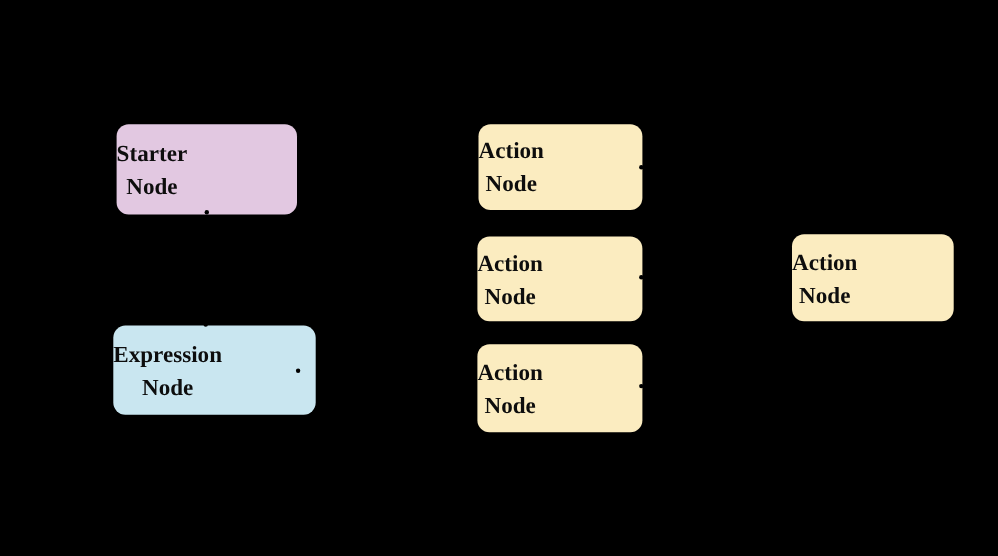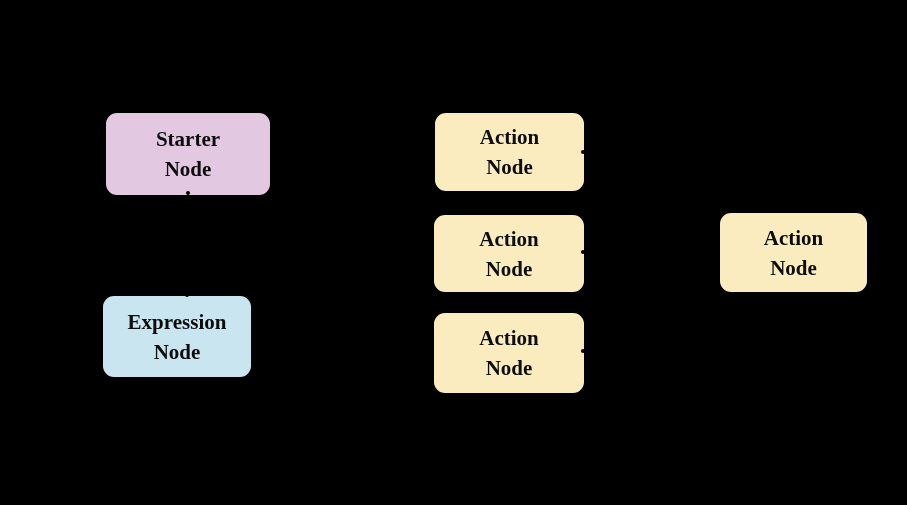--- a/index.html
+++ b/index.html
@@ -13,21 +13,21 @@
     height: 505px;
     background: #000000;
     overflow: hidden;
     font-family: "Liberation Serif", "DejaVu Serif", serif;
   }
   .node {
     position: absolute;
     border-radius: 11px;
     display: flex;
     align-items: center;
-    justify-content: center;
+    justify-content: flex-start;
     box-sizing: border-box;
   }
   .node-label {
     font-weight: bold;
     font-size: 21px;
     line-height: 30px;
     text-align: center;
     white-space: pre-line;
     color: #0d0d0d;
   }
@@ -41,21 +41,21 @@
   }
 </style>
 </head>
 <body>
 
 <div id="stage" style="width: 907px; height: 505px; background: rgb(0, 0, 0);">
   <div class="node" style="left: 106px; top: 113px; width: 164px; height: 82px; background: rgb(226, 200, 225);">
     <span class="node-label" style="color: rgb(13, 13, 13);">Starter
 Node</span>
   </div>
-  <div class="node" style="left: 103px; top: 296px; width: 148px; height: 81px; background: rgb(201, 230, 240);">
+  <div class="node" style="left: 103px; top: 296px; width: 184px; height: 81px; background: rgb(201, 230, 240);">
     <span class="node-label" style="color: rgb(13, 13, 13);">Expression
 Node</span>
   </div>
   <div class="node" style="left: 435px; top: 113px; width: 149px; height: 78px; background: rgb(251, 236, 192);">
     <span class="node-label" style="color: rgb(13, 13, 13);">Action
 Node</span>
   </div>
   <div class="node" style="left: 434px; top: 215px; width: 150px; height: 77px; background: rgb(251, 236, 192);">
     <span class="node-label" style="color: rgb(13, 13, 13);">Action
 Node</span>

